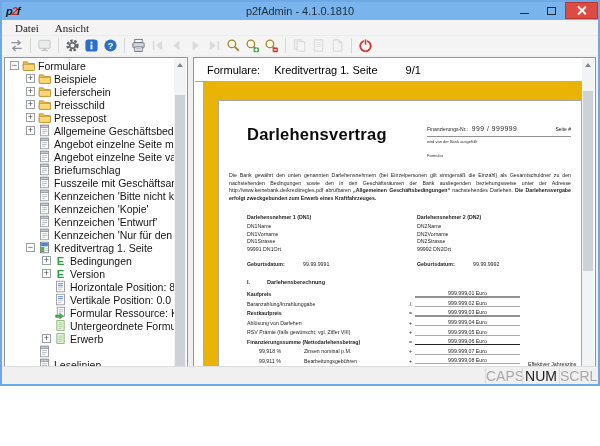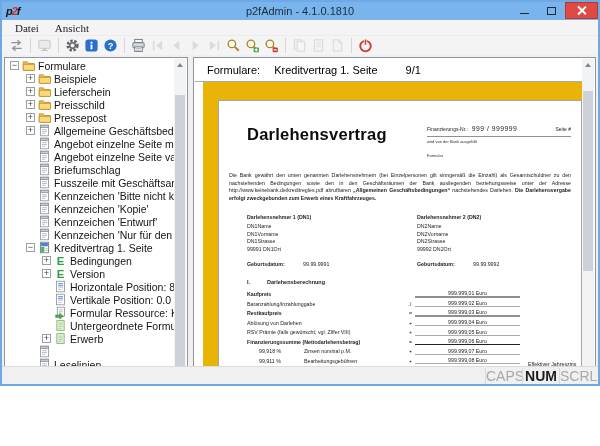--- a/index.html
+++ b/index.html
@@ -97,21 +97,21 @@
   .c-label .pfx { display:inline-block; width:90px; margin-left:24px; }
   .c-op { flex:0 0 18px; font-size:10.5px; line-height:13px; text-align:center; }
   .c-amt { flex:0 0 210px; font-size:10.5px; line-height:14px; text-align:center; border-bottom:1px solid #555; }
   .calc-row.bold-row .c-amt { border-bottom:2px solid #222; }
   .c-note { font-size:10.5px; line-height:13px; margin-left:16px; }
   .sec2-text { margin:0 24px 0 56px; font-size:10.5px; line-height:1.45; text-align:justify; }
 
   
   .statusbar { position:absolute; left:0; right:0; bottom:0; height:18px; background:#f0f0f0; border-top:1px solid #dcdcdc; display:flex; align-items:center; justify-content:flex-end; padding-right:2px; }
   .status-cell { width:37px; text-align:center; font-size:14px; color:#a8a8a8; border-left:1px solid #dadada; line-height:16px; }
-  .status-cell.active { color:#1c1c1c;font-weight:bold; }
+  .status-cell.active { color:#1c1c1c; }
 </style>
 </head>
 <body>
 
 <div class="window">
 
   <div class="titlebar">
     <span class="logo"><span class="lg-b">p</span><span class="lg-r">2</span><span class="lg-b">f</span></span>
     <span class="win-title">p2fAdmin - 4.1.0.1810</span>
     <span class="win-controls">

